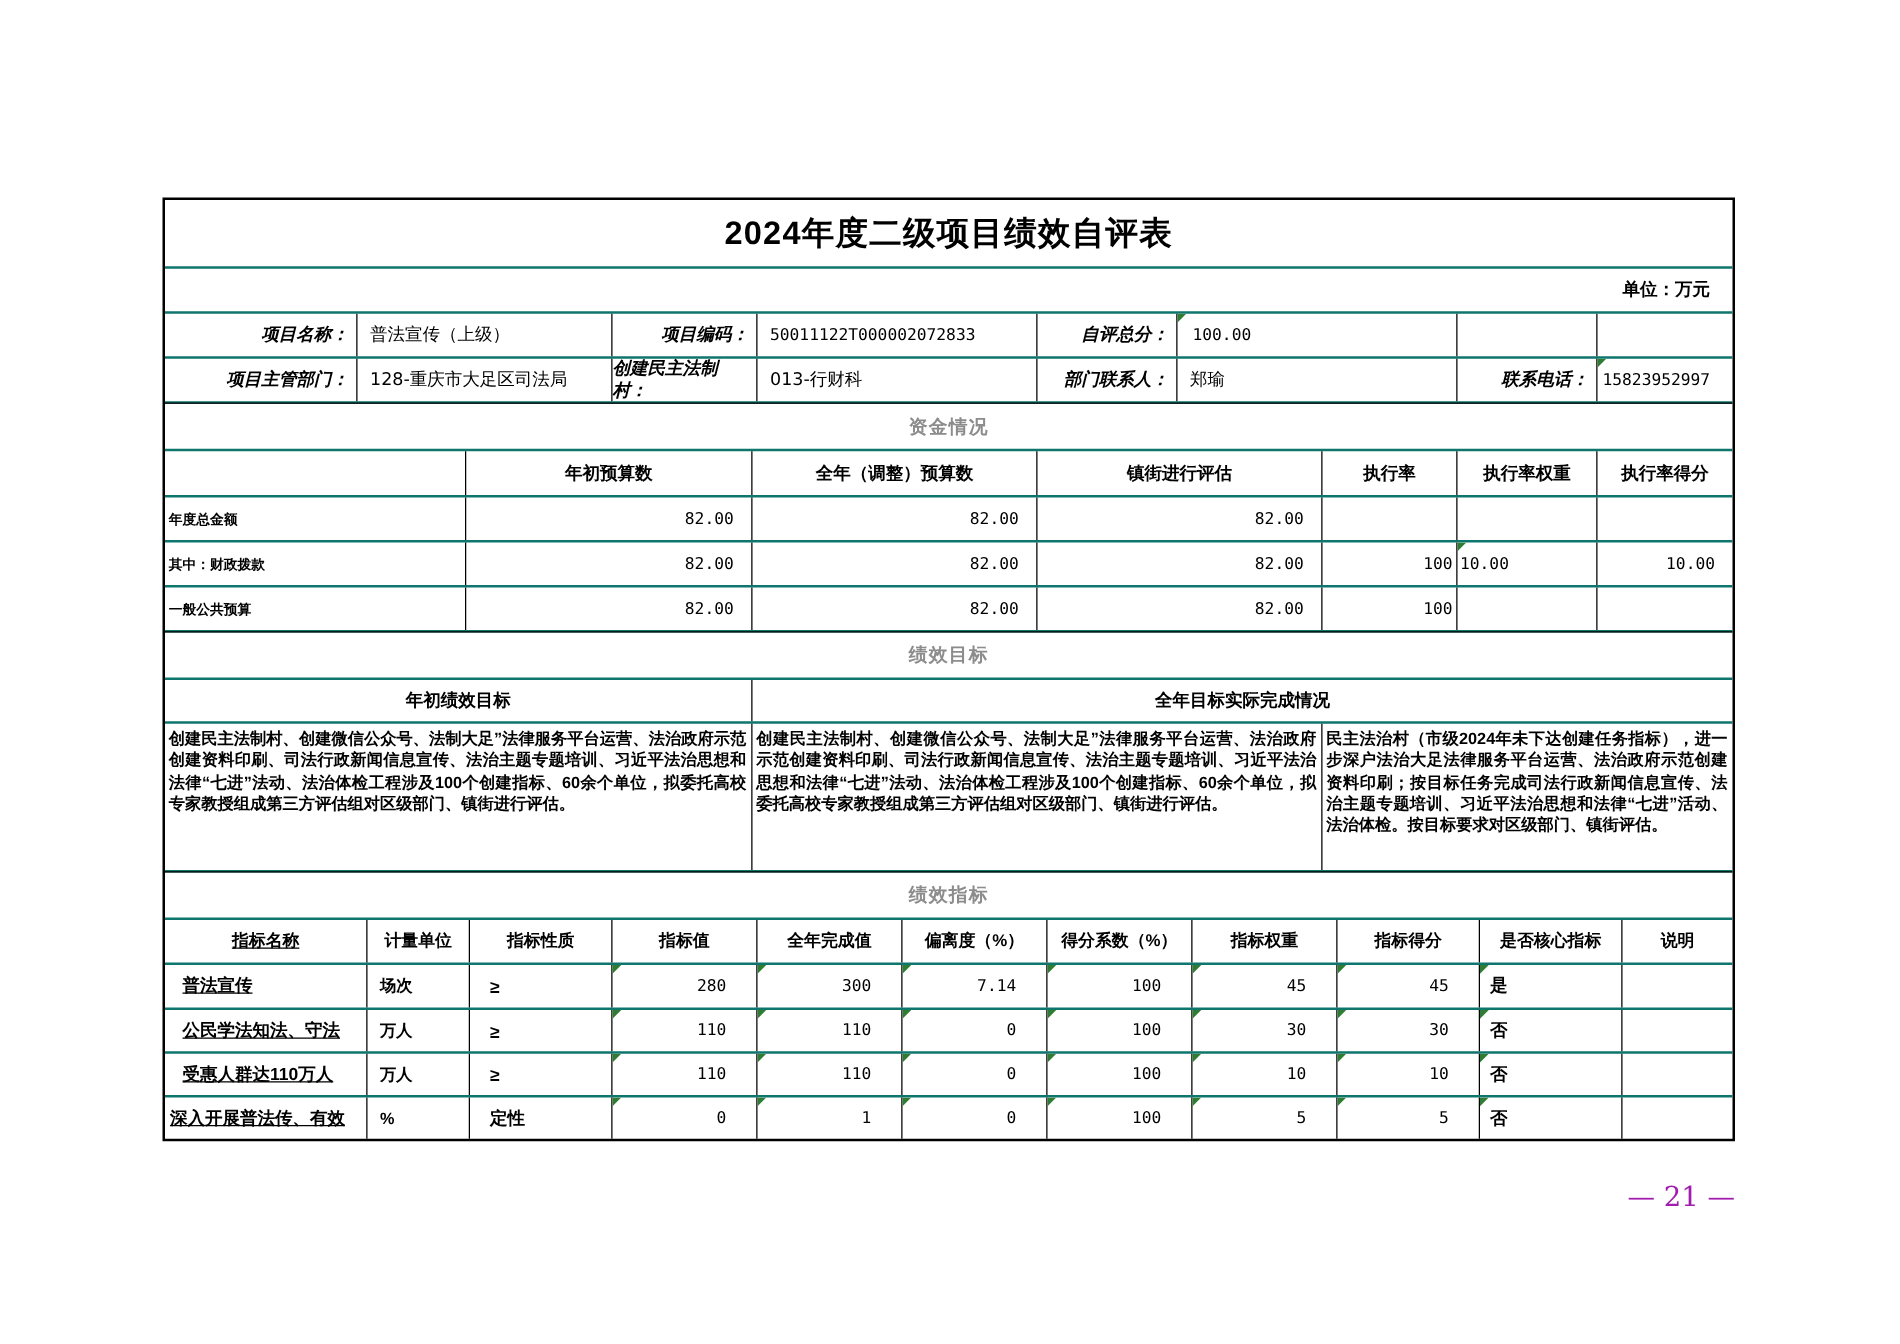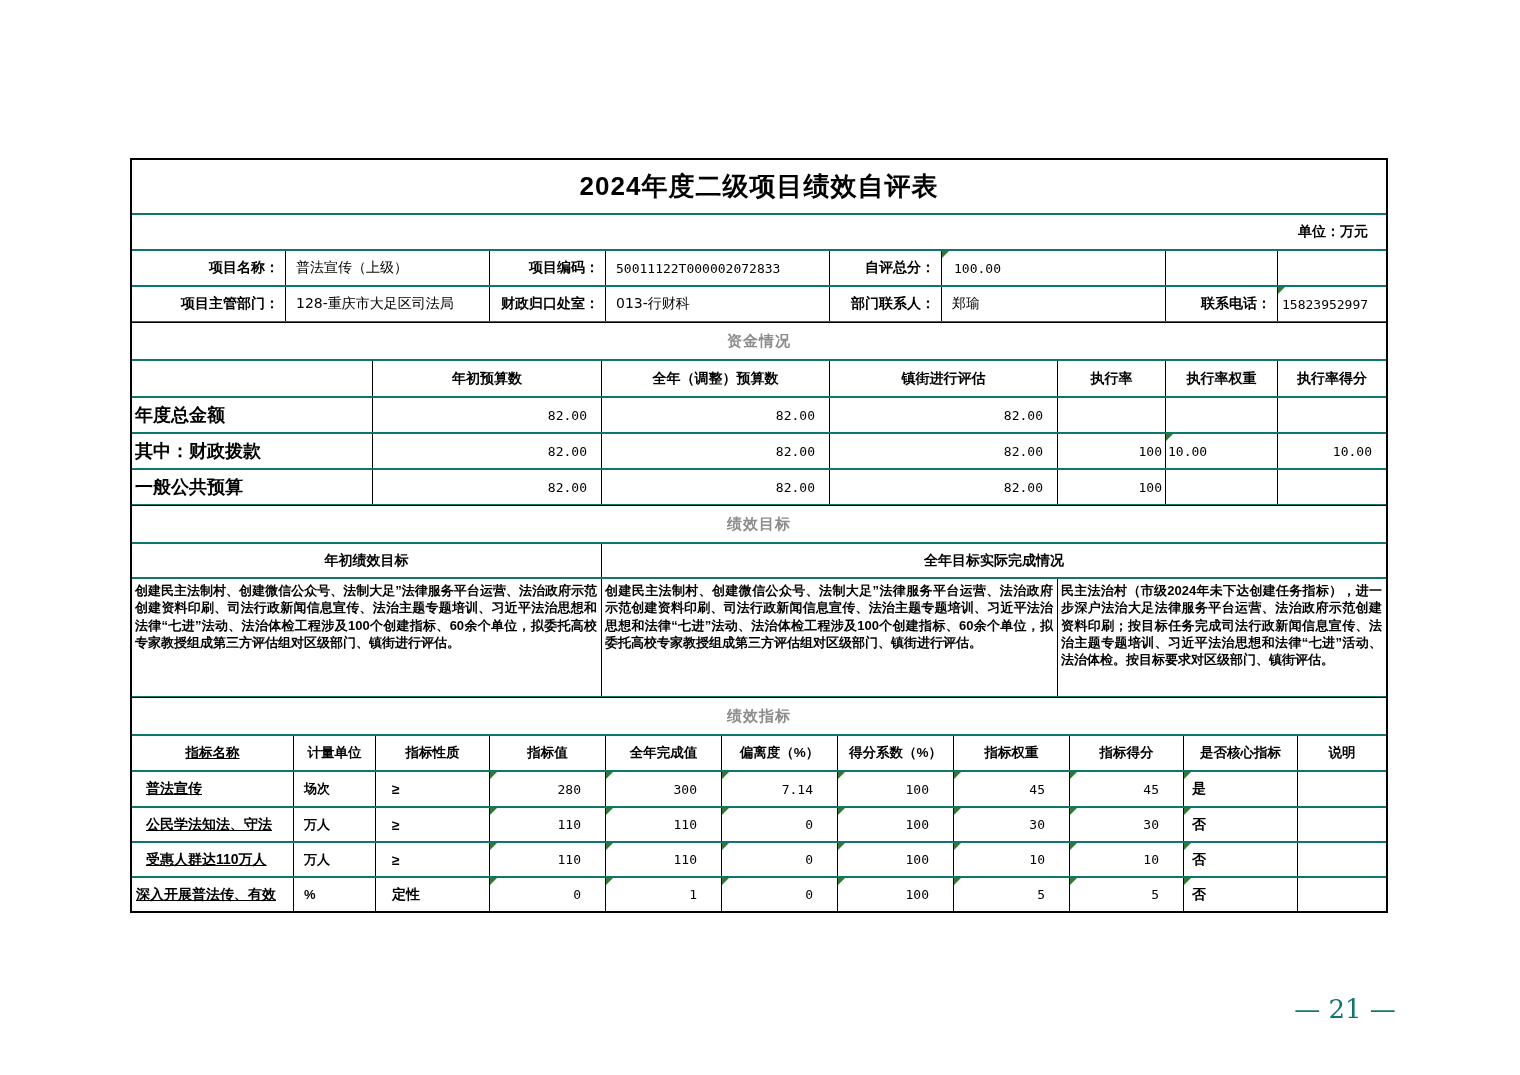--- a/index.html
+++ b/index.html
@@ -7,21 +7,21 @@
   body { width:1520px; height:1075px; position:relative; font-family:"Liberation Sans", sans-serif; color:#000; }
 
   .tbl { position:absolute; left:130px; top:158px; width:1258px; border:2px solid #000; background:#fff; }
   .row { display:flex; align-items:stretch; border-bottom:2px solid #0f766e; }
   .row.thick { border-bottom-width:2px; }
   .row:last-child { border-bottom:none; }
   .c { position:relative; display:flex; align-items:center; border-right:1px solid #000; overflow:hidden; }
   .c:last-child { border-right:none; }
 
   
-  .lbl { font-weight:bold; font-size:14px; justify-content:flex-end; padding-right:6px; }
+  .lbl { font-weight:bold; font-size:14px; justify-content:flex-end; padding-right:6px;font-style:italic; }
   .val { font-family:"DejaVu Sans", sans-serif; font-size:14px; padding-left:10px; }
   .num { font-family:"DejaVu Sans Mono", monospace; font-size:13px; justify-content:flex-end; padding-right:14px; }
   .hdr { font-weight:bold; font-size:14px; justify-content:center; white-space:nowrap; }
 
   
   .title-row { height:55px; border-bottom-width:2px; }
   .title-row .c { width:100%; justify-content:center; }
   .title-text { font-size:26px; font-weight:bold; letter-spacing:1px; }
   .unit-row { height:36px; border-bottom-width:2px; }
   .unit-row .c { width:100%; justify-content:flex-end; padding-right:18px; font-weight:bold; font-size:14px; }
@@ -34,21 +34,21 @@
   
   .sec-row { height:39px; border-bottom-width:2px; border-top:1px solid #000; margin-top:-1px; }
   .sec-row .c { width:100%; justify-content:center; }
   .sec-text { color:#8c8c8c; font-weight:bold; font-size:15px; letter-spacing:1px; }
 
   
   .fund-h { height:37px; border-bottom-width:2px; }
   .fund-r { height:36px; }
   .f0{width:241px;} .f1{width:229px;} .f2{width:228px;} .f3{width:228px;}
   .f4{width:108px;} .f5{width:112px;} .f6{flex:1;}
-  .rowlbl { font-weight:bold; font-size:18px; padding-left:3px; white-space:nowrap;text-align:right; }
+  .rowlbl { font-weight:bold; font-size:11px; padding-left:3px; white-space:nowrap;text-align:right; }
   .num-tight { padding-right:3px; }
   .num-left { justify-content:flex-start; padding-left:2px; padding-right:0; }
 
   
   .goal-h { height:35px; border-bottom-width:2px; }
   .goal-b { height:119px; border-bottom-width:2px; }
   .g0{width:470px;} .g1{width:456px;} .g2{flex:1;}
   .goal-b .c { align-items:flex-start; padding:3px 4px 3px 3px; }
   .goaltxt { font-weight:bold; font-size:13px; line-height:1.33; text-align:justify; }
 
@@ -66,21 +66,21 @@
   .inat { font-weight:bold; font-size:14px; padding-left:16px; }
   .icore { font-weight:bold; font-size:14px; padding-left:8px; }
   .inum { padding-right:24px; }
 
   
   .tri::before { content:""; position:absolute; top:0; left:0; width:0; height:0;
     border-top:7px solid #2e7d32; border-right:7px solid transparent; }
 
   
   .pagenum { position:absolute; left:1290px; top:946px; width:110px; text-align:center;
-    font-family:"DejaVu Serif", serif; font-size:26px; color:#0f766e;margin-top:48px; }
+    font-family:"DejaVu Serif", serif; font-size:22px; color:#a21caf; }
 </style>
 </head>
 <body>
 
 <div class="tbl">
 
   <div class="row title-row">
     <div class="c">
         <span class="title-text">2024年度二级项目绩效自评表</span>
       </div>
@@ -97,21 +97,21 @@
     <div class="c i3 num num-left" style="padding-left:10px">50011122T000002072833</div>
     <div class="c i4 lbl">自评总分：</div>
     <div class="c i5 num num-left tri" style="padding-left:12px">100.00</div>
     <div class="c i6"></div>
     <div class="c i7"></div>
   </div>
 
   <div class="row info-row thick">
     <div class="c i0 lbl">项目主管部门：</div>
     <div class="c i1 val">128-重庆市大足区司法局</div>
-    <div class="c i2 lbl">财政归口处室：</div>
+    <div class="c i2 lbl">创建民主法制村：</div>
     <div class="c i3 val">013-行财科</div>
     <div class="c i4 lbl">部门联系人：</div>
     <div class="c i5 val">郑瑜</div>
     <div class="c i6 lbl">联系电话：</div>
     <div class="c i7 num num-left tri" style="padding-left:4px">15823952997</div>
   </div>
 
   <div class="row sec-row">
     <div class="c">
         <span class="sec-text">资金情况</span>

